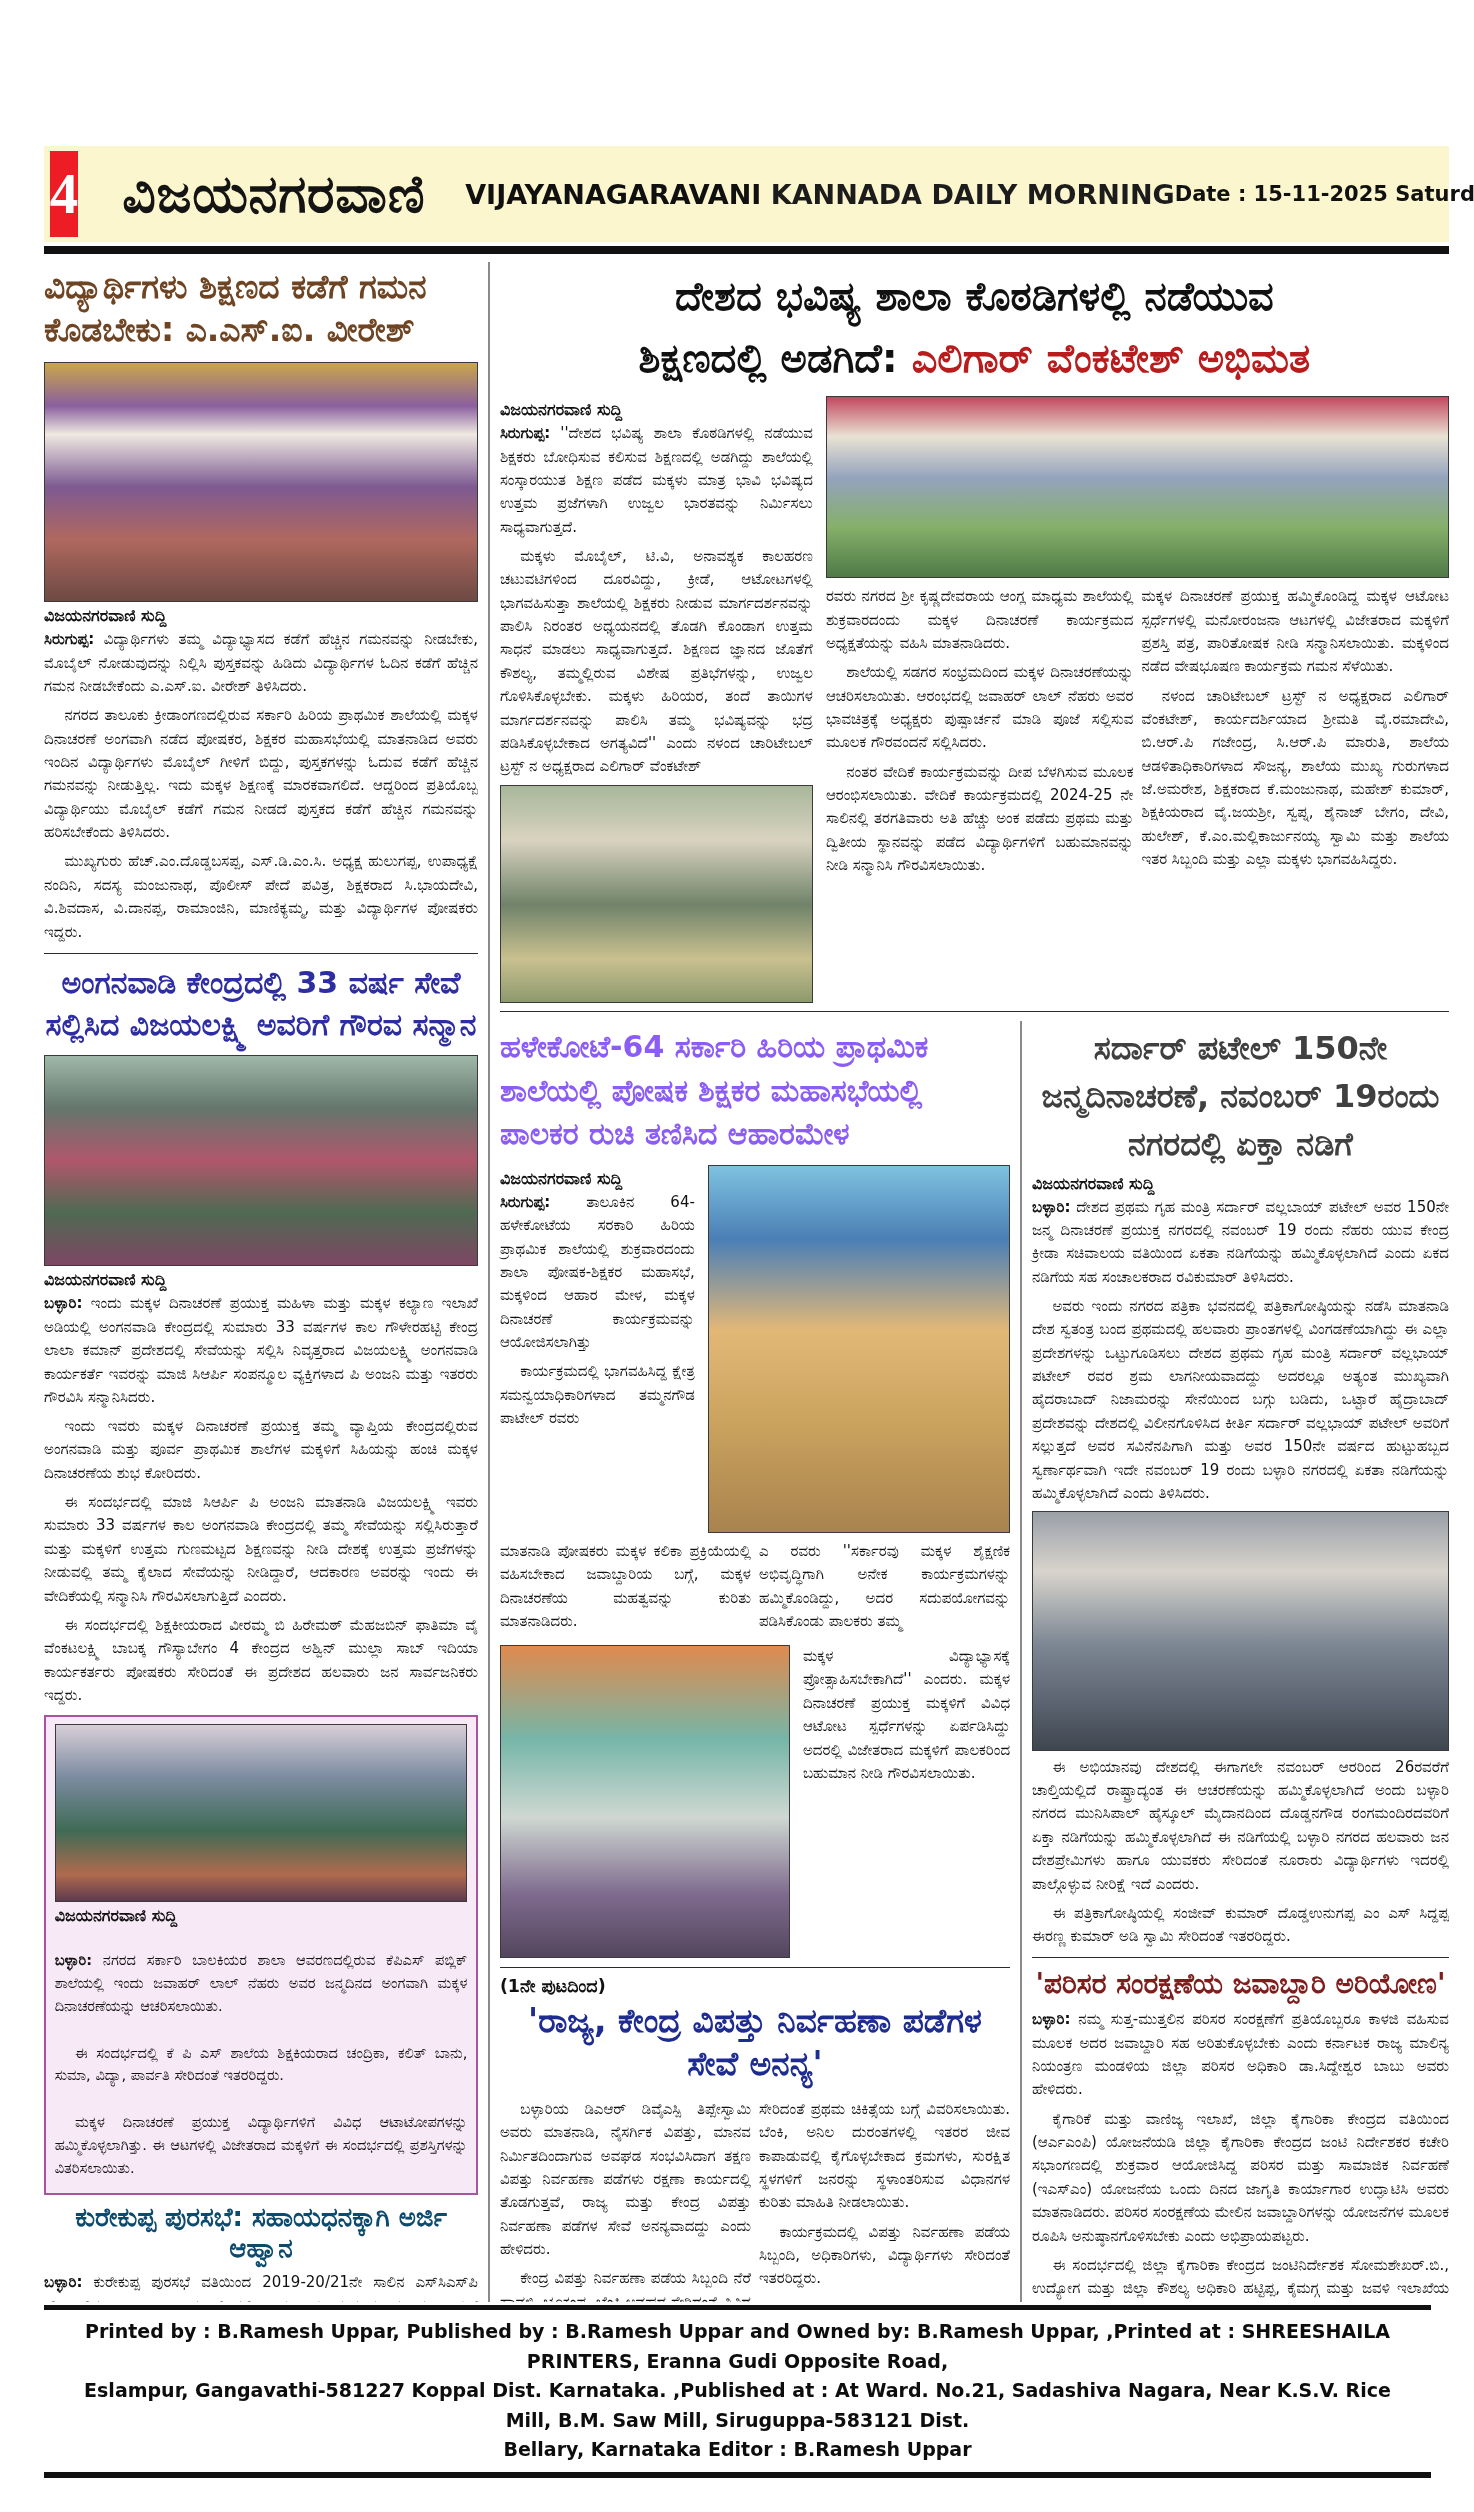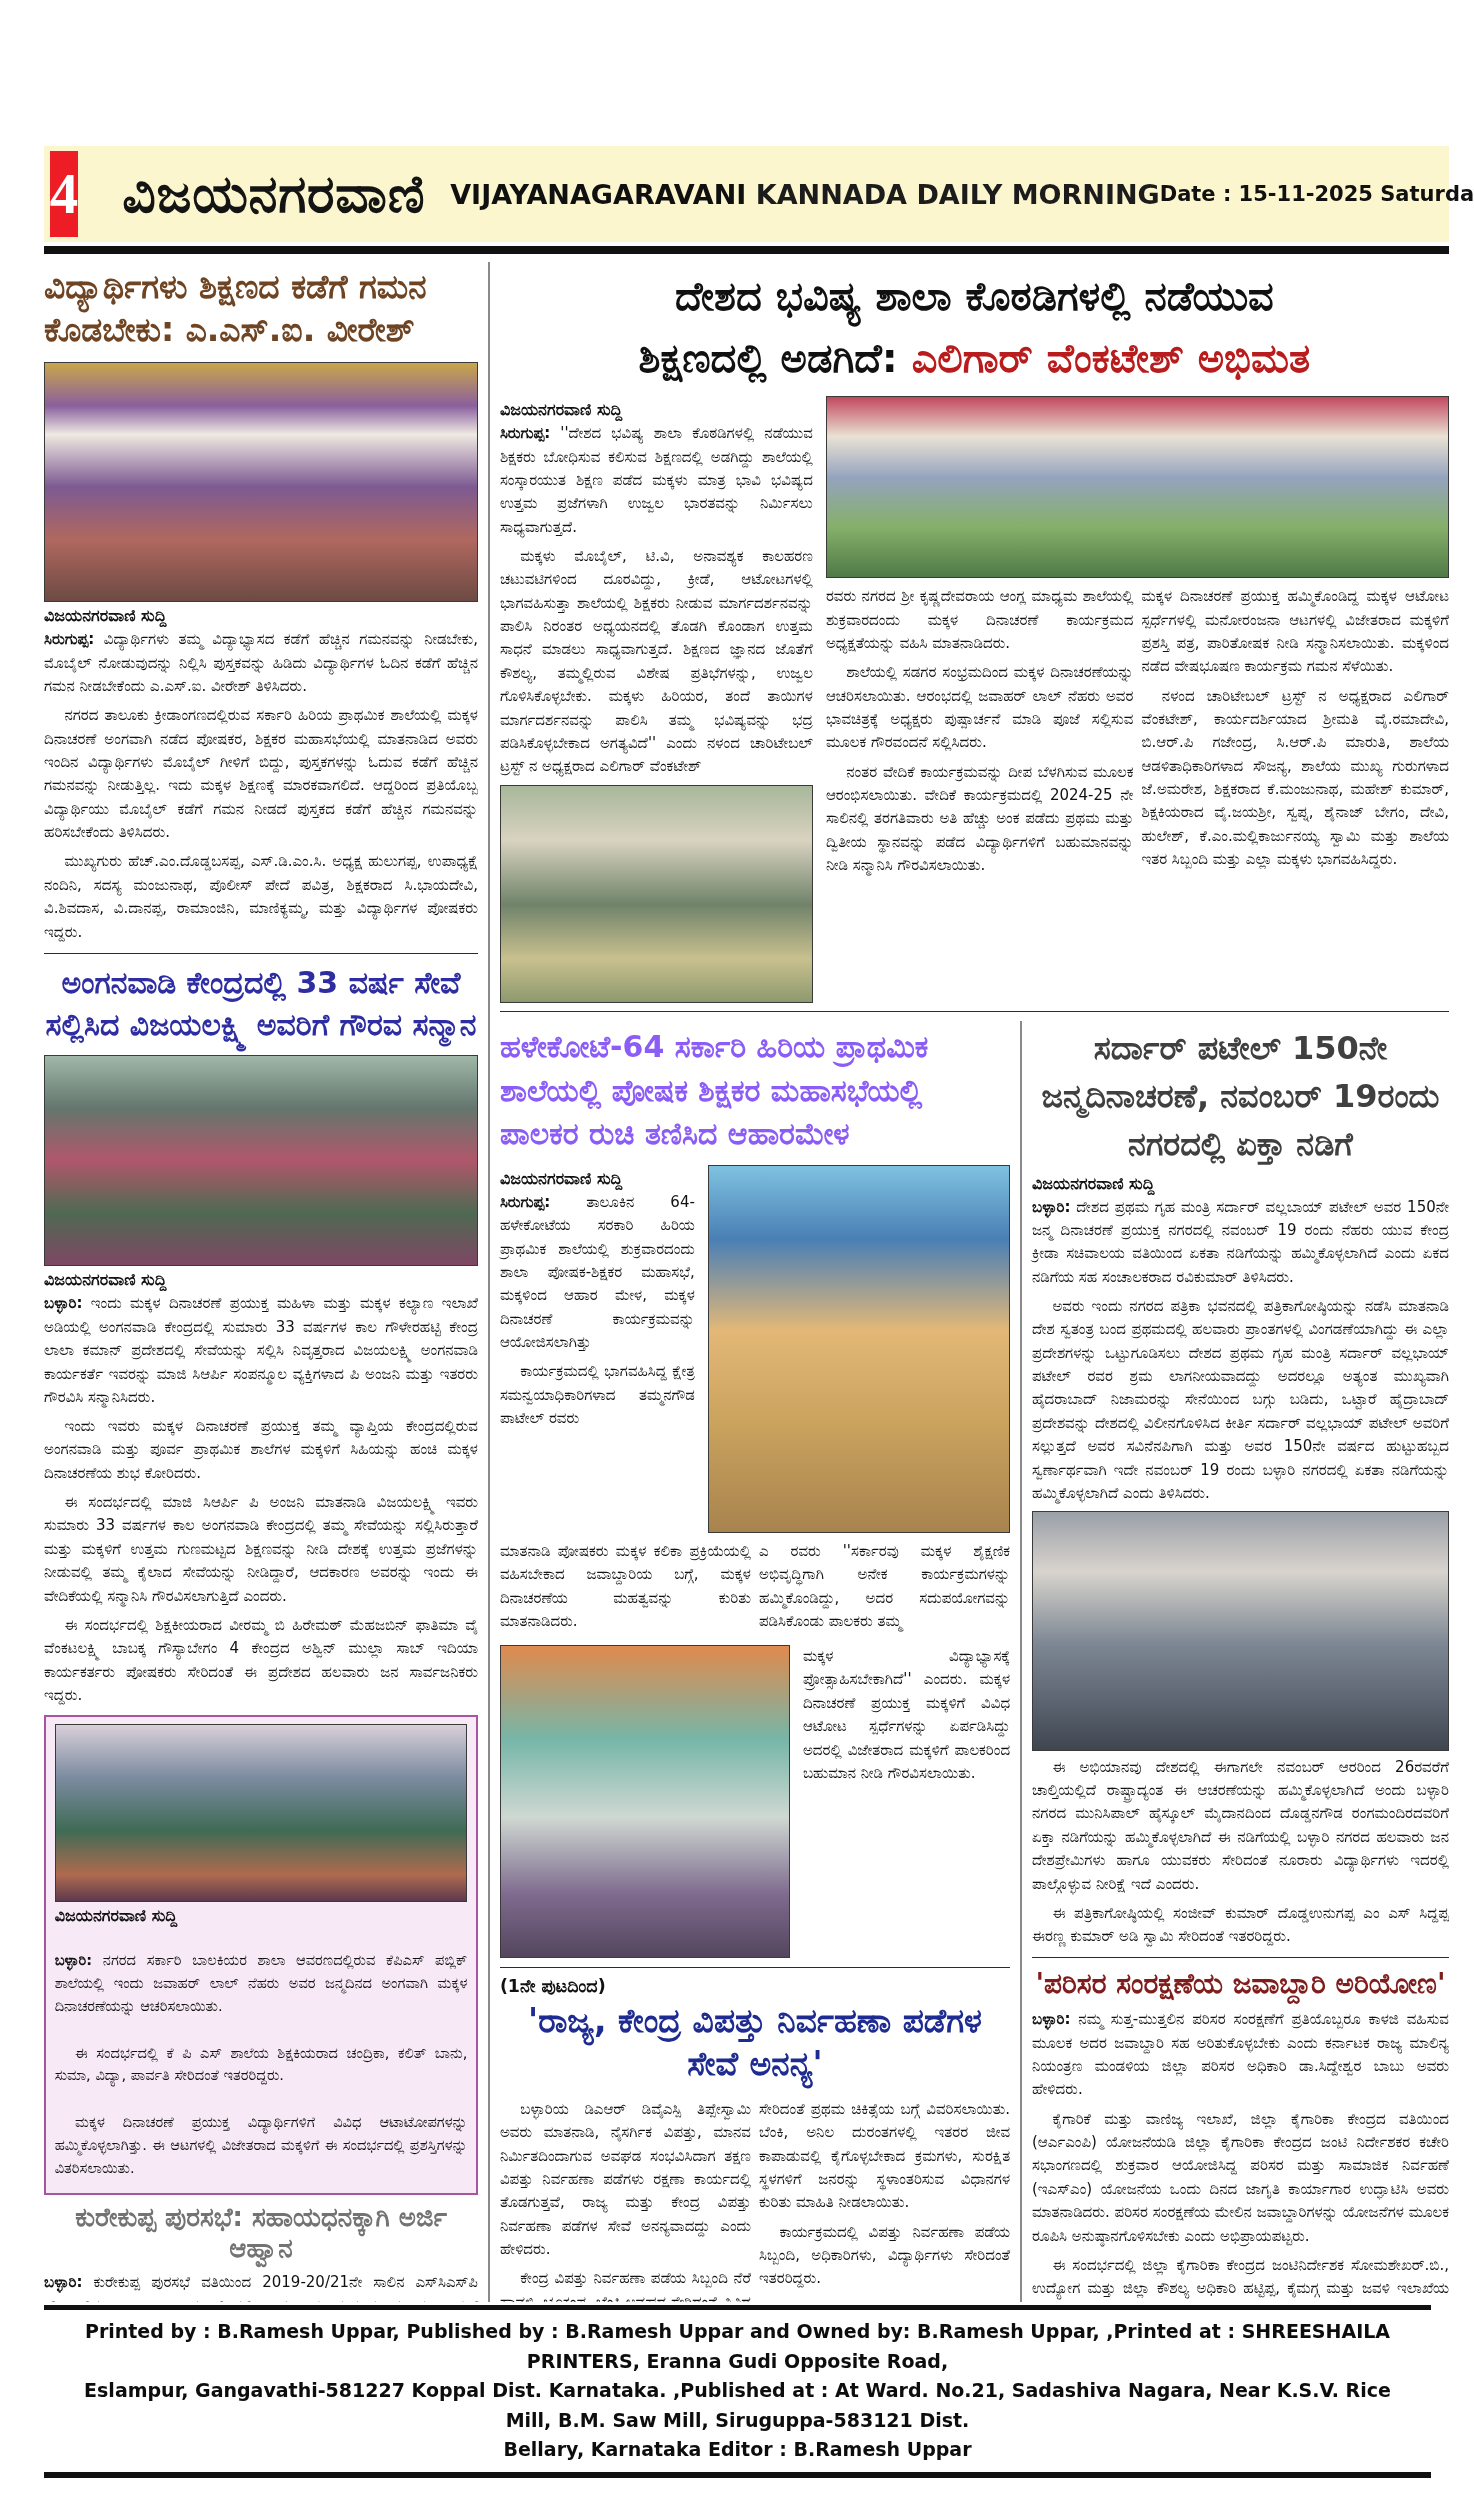--- a/index.html
+++ b/index.html
@@ -19,21 +19,21 @@
   }
   .pageno {
     width:41px; height:86px; margin-left:5.8px; background:#ee1c24;
     color:#fff; font-weight:bold; font-size:57px; line-height:86px;
     text-align:center; font-family:"Liberation Serif",serif;
   }
   .masthead-kn {
     font-size:52px; font-weight:bold; letter-spacing:0.7px; margin-left:44px;
     color:#141414;
   }
-  .masthead-en { margin-left:25px; font-size:27px; font-weight:bold; letter-spacing:0; color:#101010; white-space:nowrap; }
+  .masthead-en { margin-left:40px; font-size:27px; font-weight:bold; letter-spacing:0; color:#101010; white-space:nowrap; }
   .masthead-en .sub { font-weight:bold; color:#1c1c1c; }
   .band-date { margin-left:auto; margin-right:19px; font-size:21px; font-weight:bold; white-space:nowrap; }
   .toprule { height:8px; background:#111; margin-top:4.4px; }
 
   
   .content { display:flex; margin-top:7.3px; height:2040px; overflow:hidden; }
   .col-left { width:434px; flex:none; }
   .vdiv { width:1.5px; background:#8a8a8a; margin:0 10.2px; flex:none; }
   .zone-right { flex:1; min-width:0; }
   .hrule { border:none; border-top:1.5px solid #2b2b2b; margin:8.7px 0; }
@@ -55,21 +55,21 @@
 
   
   .hl-students { color:#6e4423; font-size:33px; font-weight:bold; line-height:1.3; margin:4.4px 0 10.2px; }
   .hl-main { text-align:center; font-weight:bold; font-size:40px; line-height:1.55; margin:2.9px 0 7.3px; }
   .hl-main .red { color:#b91c1c; }
   .hl-anganwadi { color:#2e2ea2; font-size:30px; font-weight:bold; line-height:1.4; text-align:center; margin:5.8px 0 8.7px; }
   .hl-halekote { color:#8b5cf6; font-size:30px; font-weight:bold; line-height:1.45; margin:4.4px 0 8.7px; }
   .hl-sardar { color:#404040; font-size:32px; font-weight:bold; line-height:1.5; margin:2.9px 0 5.8px;text-align:center; }
   .hl-rajya { color:#1e2c91; font-size:33px; font-weight:bold; text-align:center; line-height:1.3; margin:2.9px 0 11.7px; }
   .hl-parisara { color:#7f1d1d; font-size:28px; font-weight:bold; text-align:center; margin:2.9px 0 7.3px; }
-  .hl-kurekuppa { color:#737373; font-size:26px; font-weight:bold; text-align:center; margin:4.4px 0 7.3px; }
+  .hl-kurekuppa { color:#0c4a6e; font-size:26px; font-weight:bold; text-align:center; margin:4.4px 0 7.3px; }
   .from-note { font-weight:bold; font-size:17.5px; margin:1.5px 0 2.9px; }
 
   
   .flexrow { display:flex; gap:13px; }
   .flexrow > .grow { flex:1; min-width:0; }
   .stack-l { width:313px; flex:none; }
   .twocol { display:flex; gap:8px; margin-top:7.3px; }
   .twocol > div { flex:1; min-width:0; }
 
   .kps-box { border:2.9px solid #a855a0; background:#f7e9f5; padding:7.3px 8.7px; margin:7.3px 0; }

